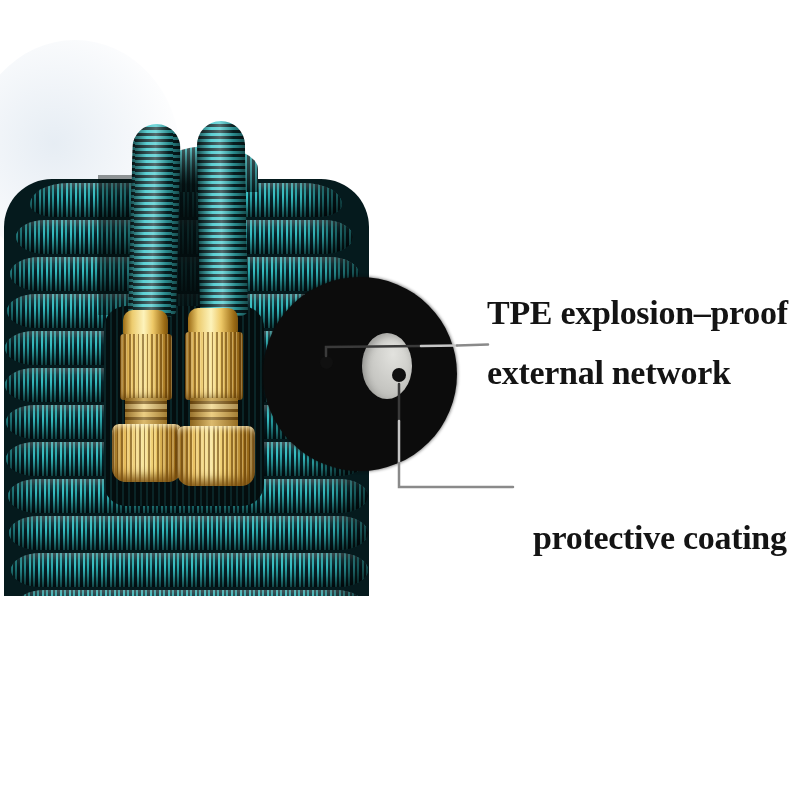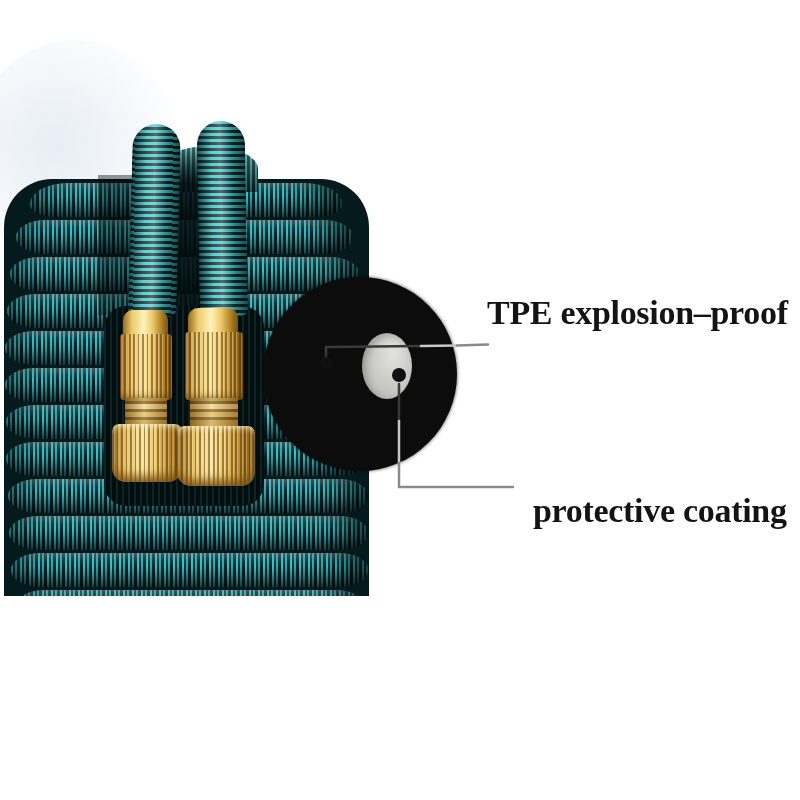--- a/index.html
+++ b/index.html
@@ -133,15 +133,16 @@
       <path d="M 457 345.5 L 488 344.5" stroke="#8a8a8a"></path>
     </g>
     <g fill="none" stroke-width="2.5" stroke-linecap="round">
       <path d="M 399 384 L 399 421" stroke="#3a3a3a"></path>
       <path d="M 399 421 L 399 463" stroke="#c6c6c6"></path>
       <path d="M 399 463 L 399 487 L 513 487" stroke="#8a8a8a"></path>
     </g>
   </svg>
 
   <div class="label" style="left:487px; top:296px;">TPE explosion–proof</div>
-  <div class="label" style="left:533px; top:494px;text-align:center;">protective coating</div>
+  <div class="label" style="left:487px; top:356px;">external network</div>
+  <div class="label" style="left:533px; top:521px;text-align:center;">protective coating</div>
 
 </div>
 
 </body></html>

